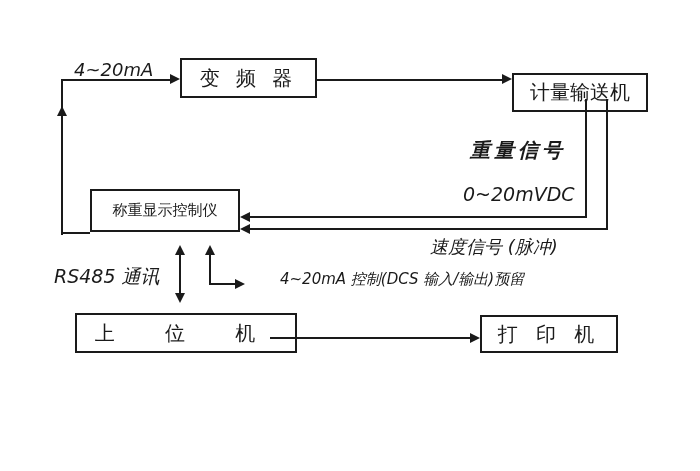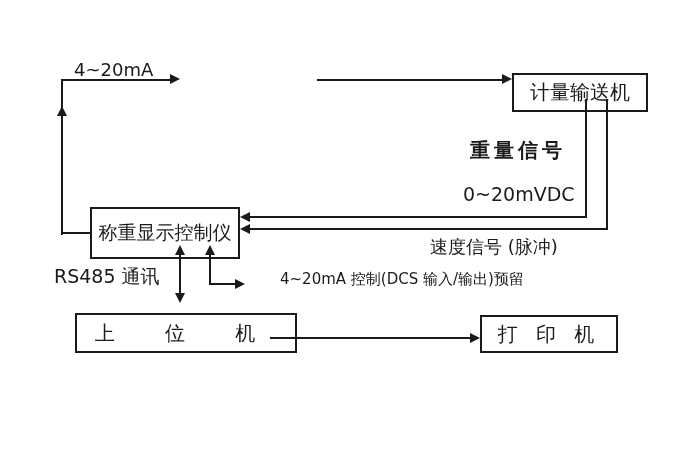--- a/index.html
+++ b/index.html
@@ -19,39 +19,40 @@
     font-size:20px;
     box-sizing:border-box;
     white-space:nowrap;
   }
   .ln{position:absolute;background:#1a1a1a;}
   .ar{position:absolute;width:0;height:0;}
   .ar-r{border-top:5px solid transparent;border-bottom:5px solid transparent;border-left:10px solid #1a1a1a;}
   .ar-l{border-top:5px solid transparent;border-bottom:5px solid transparent;border-right:10px solid #1a1a1a;}
   .ar-u{border-left:5px solid transparent;border-right:5px solid transparent;border-bottom:10px solid #1a1a1a;}
   .ar-d{border-left:5px solid transparent;border-right:5px solid transparent;border-top:10px solid #1a1a1a;}
-  .lbl{position:absolute;white-space:nowrap;line-height:1.15;}
+  .lbl{position:absolute;white-space:nowrap;line-height:1.15;font-style:italic;}
   #box-inverter{left:180px;top:58px;width:137px;height:40px;letter-spacing:5px;}
   #box-conveyor{left:512px;top:73px;width:136px;height:39px;}
-  #box-controller{left:90px;top:207px;width:150px;height:52px;font-size:19px;}
+  #box-controller{left:90px;top:189px;width:150px;height:43px;font-size:15px;}
   #box-host{left:75px;top:313px;width:222px;height:40px;letter-spacing:22px;}
   #box-printer{left:480px;top:315px;width:138px;height:38px;letter-spacing:6px;}
   #lbl-current{left:74px;top:60px;font-size:18px;}
   #lbl-weight{left:470px;top:139px;font-size:20px;font-weight:bold;letter-spacing:4px;}
   #lbl-mvdc{left:463px;top:184px;font-size:19px;}
   #lbl-speed{left:430px;top:237px;font-size:18px;}
   #lbl-rs485{left:54px;top:266px;font-size:19px;}
   #lbl-dcs{left:248px;top:271px;font-size:15px;margin-left:32px;}
   #lbl-caption{left:56px;right:0;top:388px;text-align:center;font-size:20px;font-weight:bold;letter-spacing:2px;}
 </style>
 </head>
 <body>
 
 <div class="stage">
 
+  <div id="box-inverter" class="box">变 频 器</div>
   <div id="box-conveyor" class="box">计量输送机</div>
   <div id="box-controller" class="box">称重显示控制仪</div>
   <div id="box-host" class="box">上 位 机</div>
   <div id="box-printer" class="box">打 印 机</div>
 
   <div class="ln" style="left:61px;top:79px;width:110px;height:2px;"></div>
   <div class="ar ar-r" style="left:170px;top:74px;"></div>
   <div class="ln" style="left:61px;top:79px;width:2px;height:156px;"></div>
   <div class="ar ar-u" style="left:57px;top:106px;"></div>
   <div class="ln" style="left:61px;top:232px;width:29px;height:2px;"></div>

